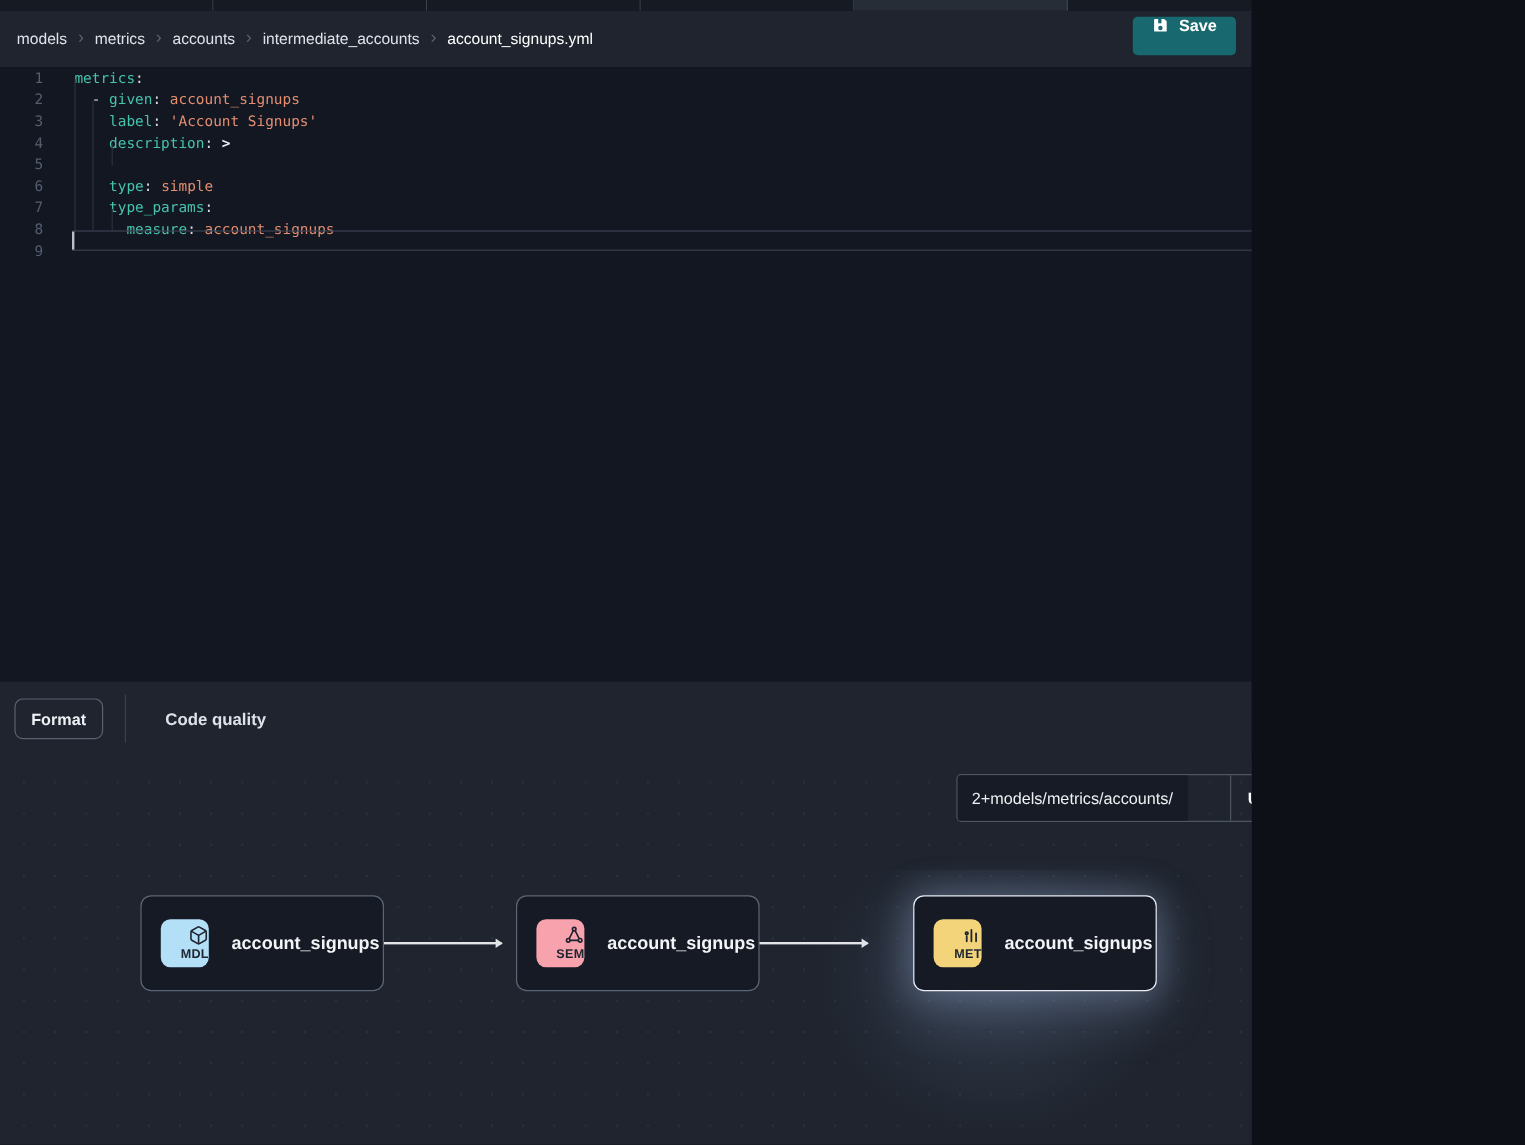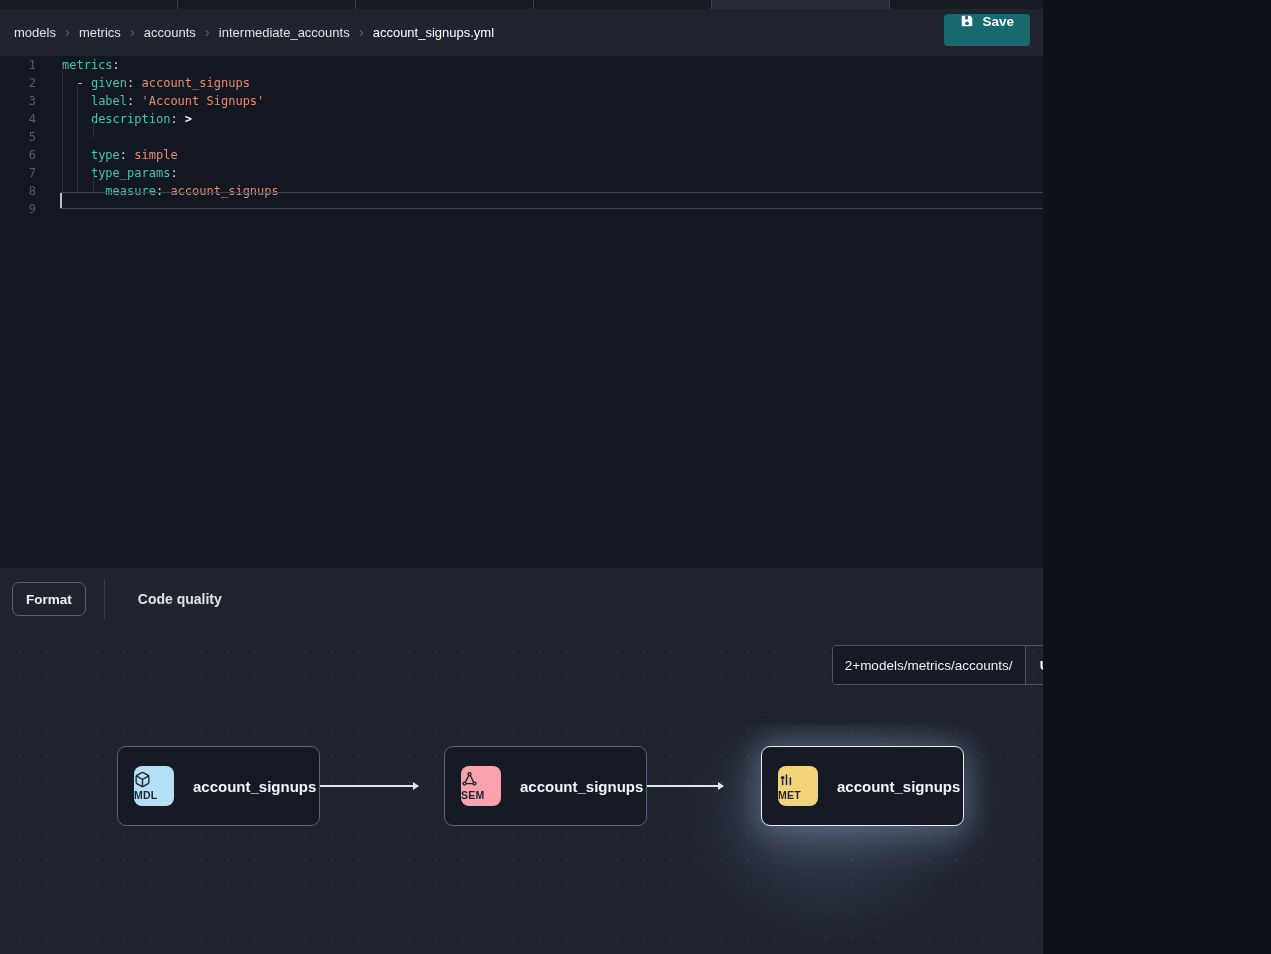--- a/index.html
+++ b/index.html
@@ -55,36 +55,36 @@
   .tabs { display:flex; margin-left:16px; height:62px; }
   .tab { position:relative; padding:0 17px; display:flex; align-items:center; font-size:14px; font-weight:600; color:#dfe3e9; cursor:pointer; }
   .tab.active { color:#ffffff; }
   .tab.active::after { content:''; position:absolute; left:0; right:0; bottom:6px; height:3px; background:#9aa3b0; border-radius:2px; }
 
   
   .canvas { position:absolute; left:0; top:62px; width:1271px; height:324px; background:#1f242e;
     background-image:radial-gradient(circle, #2b3140 1px, rgba(0,0,0,0) 1.3px); background-size:26px 26px; background-position:7px 9px; }
 
   .controls { position:absolute; top:15px; right:15px; display:flex; align-items:stretch; gap:16px; height:40px; }
-  .selector-group { display:flex; border:1px solid #4d5562; border-radius:4px; overflow:hidden; height:40px; }
+  .selector-group { display:flex; border:1px solid #4d5562; border-radius:4px; overflow:hidden; height:40px;gap:35px; }
   .selector-input { width:192px; height:100%; background:#161b25; border:none; outline:none; color:#eef0f4; font-size:13.5px;
     font-family:"Liberation Sans", sans-serif; padding:0 12px; }
   .update-btn { height:100%; padding:0 14px; background:transparent; border:none; border-left:1px solid #4d5562;
     color:#ffffff; font-size:13.5px; font-weight:600; cursor:pointer; }
   .icon-btn { width:40px; height:40px; background:transparent; border:1px solid #4d5562; border-radius:7px; color:#eef0f4;
     display:flex; align-items:center; justify-content:center; cursor:pointer; }
 
   .glow { position:absolute; left:660px; top:95px; width:340px; height:240px;
     background:radial-gradient(ellipse at 50% 38%, rgba(125,155,195,0.20), rgba(125,155,195,0) 62%); pointer-events:none; }
 
   .node { position:absolute; top:116px; width:203px; height:80px; background:#151a24; border:1px solid #5c6575; border-radius:9px;
     display:flex; align-items:center; padding-left:16px; gap:19px; cursor:pointer; }
   .node.selected { border:1.5px solid #e9ecf3;
     box-shadow:0 0 28px 3px rgba(148,172,210,.30), 0 14px 42px 8px rgba(148,172,210,.20); }
-  .badge { width:40px; height:40px; border-radius:8px; display:flex; flex-direction:column; align-items:flex-start; justify-content:center;
+  .badge { width:40px; height:40px; border-radius:8px; display:flex; flex-direction:column; align-items:flex-end; justify-content:center;
     color:#1f2530; flex:0 0 40px; }
   .badge .blabel { font-size:10.5px; font-weight:700; letter-spacing:.2px; margin-top:1px; }
   .node-title { color:#f2f4f7; font-size:15px; font-weight:600; }
 
   .edge { position:absolute; top:155px; height:1.5px; background:#e2e4e8; }
   .edge::after { content:''; position:absolute; right:-1px; top:-2.9px; width:0; height:0;
     border-left:6px solid #e2e4e8; border-top:4px solid transparent; border-bottom:4px solid transparent; }
 </style>
 </head>
 <body>
@@ -257,21 +257,21 @@
                 <svg viewBox="0 0 24 24" width="17" height="17" fill="none" stroke="currentColor" stroke-width="1.9" stroke-linejoin="round" style="display:block">
                   <path d="M21 16V8a2 2 0 0 0-1-1.73l-7-4a2 2 0 0 0-2 0l-7 4A2 2 0 0 0 3 8v8a2 2 0 0 0 1 1.73l7 4a2 2 0 0 0 2 0l7-4A2 2 0 0 0 21 16z"></path>
                   <polyline points="3.3 7 12 12 20.7 7"></polyline>
                   <line x1="12" y1="21.5" x2="12" y2="12"></line>
                 </svg>
               </span>
               <span class="blabel">MDL</span>
             </div>
             <span class="node-title">account_signups</span>
           </div>
-          <div class="node" style="left: 444px;">
+          <div class="node" style="left: 430px;">
             <div class="badge" style="background: rgb(247, 162, 173);">
               <span>
                 <svg viewBox="0 0 24 24" width="17" height="17" fill="none" stroke="currentColor" stroke-width="1.9" style="display:block">
                   <circle cx="12" cy="4.6" r="2.1"></circle>
                   <circle cx="5" cy="17.8" r="2.1"></circle>
                   <circle cx="19" cy="17.8" r="2.1"></circle>
                   <path d="M10.9 6.4 6 16M13.1 6.4 18 16M7.1 17.8h9.8"></path>
                 </svg>
               </span>
               <span class="blabel">SEM</span>

